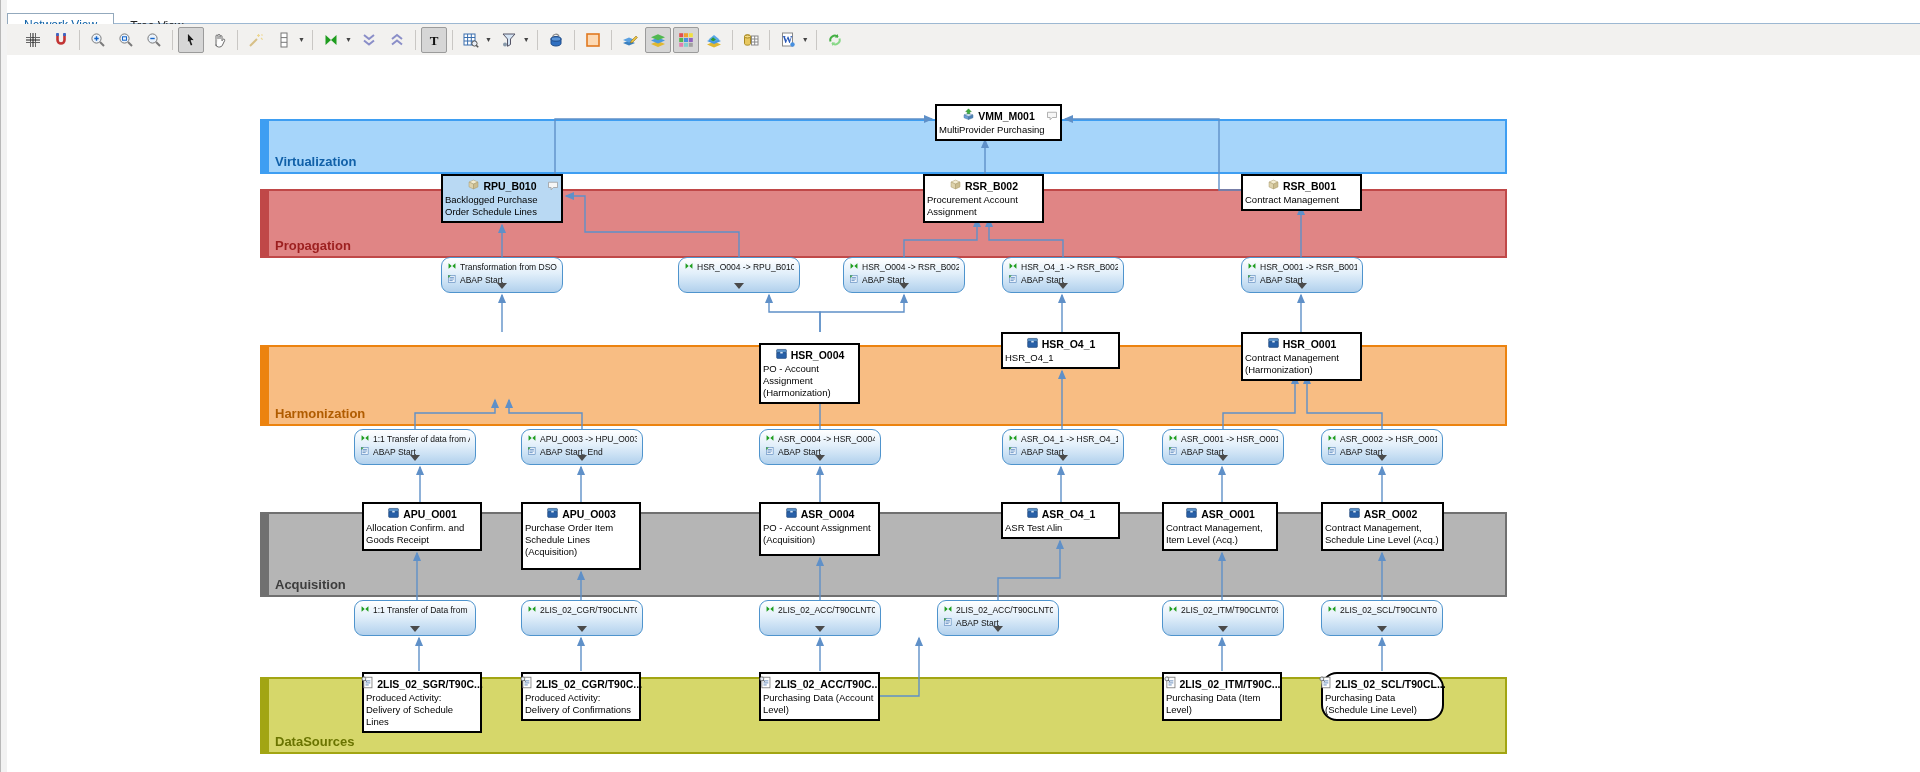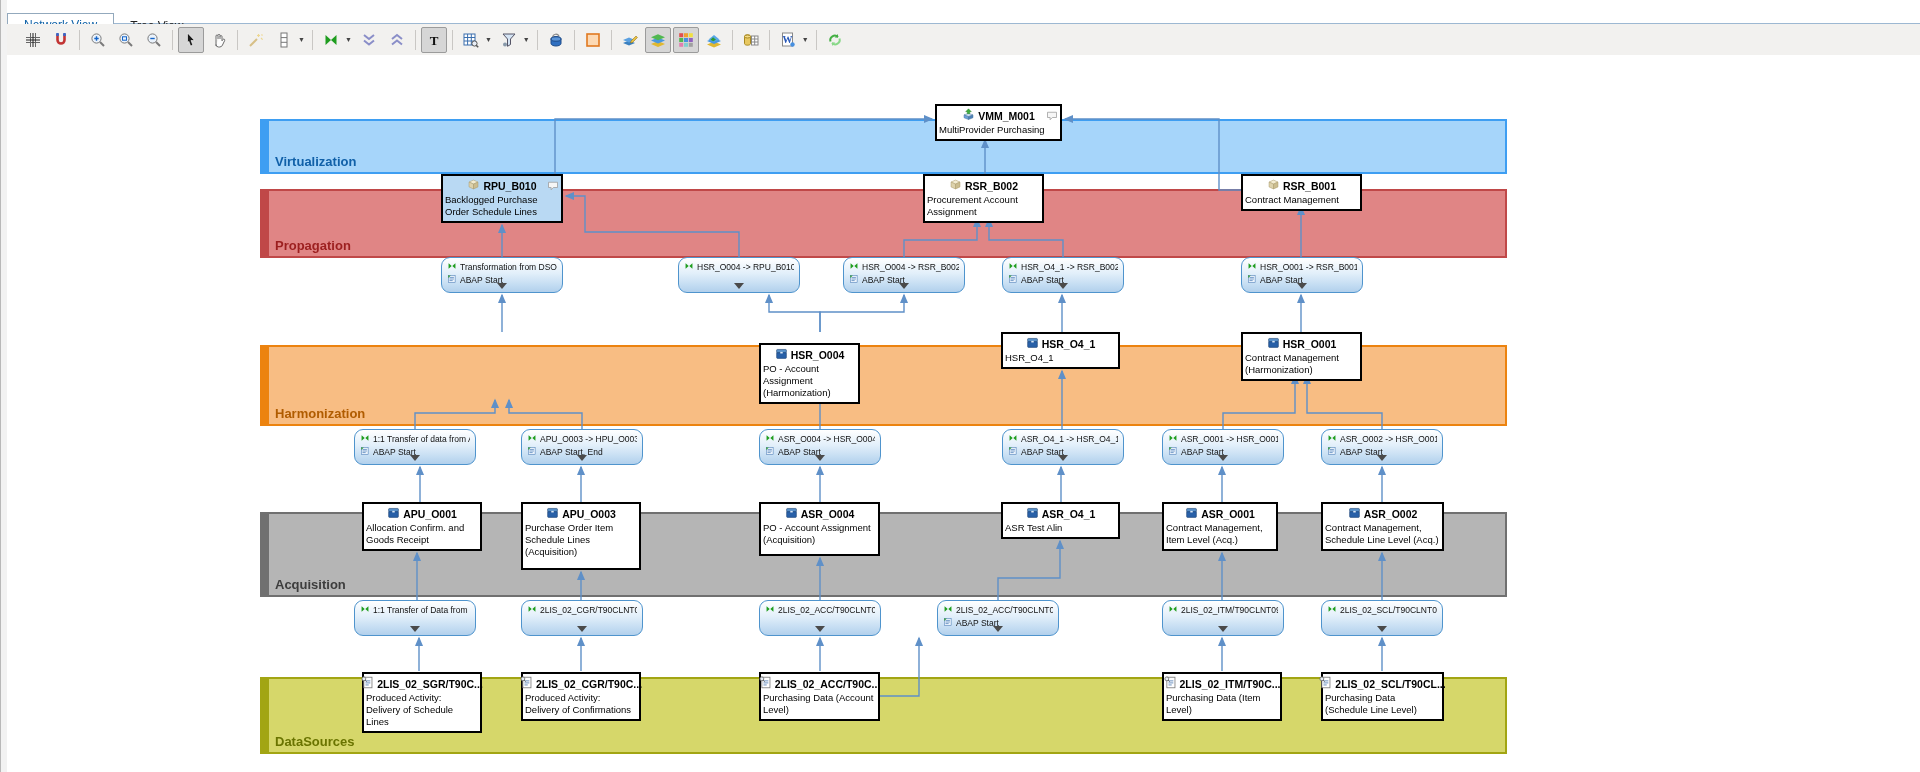--- a/index.html
+++ b/index.html
@@ -477,21 +477,21 @@
           <span><svg width="13" height="13" viewBox="0 0 16 16" xmlns="http://www.w3.org/2000/svg">
               <rect x="3.5" y="1.5" width="10" height="13" fill="#fff" stroke="#777"></rect>
               <path d="M5.5 6h6M5.5 8.5h6M5.5 11h4" stroke="#4a78b0"></path>
               <circle cx="3.5" cy="3.5" r="2.4" fill="#e8eef6" stroke="#666"></circle>
               <path d="M5 5l2 2" stroke="#666" stroke-width="1.2"></path>
             </svg></span>
           <span>2LIS_02_ITM/T90C...</span>
         </div>
         <div class="desc">Purchasing Data (Item Level)</div>
       </div>
-      <div class="box" style="left: 1314px; top: 617px; width: 123px; min-height: 47px;">
+      <div class="box" style="left: 1314px; top: 617px; width: 123px; min-height: 47px; border-radius: 16px;">
         <div class="trow">
           <span><svg width="13" height="13" viewBox="0 0 16 16" xmlns="http://www.w3.org/2000/svg">
               <rect x="3.5" y="1.5" width="10" height="13" fill="#fff" stroke="#777"></rect>
               <path d="M5.5 6h6M5.5 8.5h6M5.5 11h4" stroke="#4a78b0"></path>
               <circle cx="3.5" cy="3.5" r="2.4" fill="#e8eef6" stroke="#666"></circle>
               <path d="M5 5l2 2" stroke="#666" stroke-width="1.2"></path>
             </svg></span>
           <span>2LIS_02_SCL/T90CL...</span>
         </div>
         <div class="desc">Purchasing Data (Schedule Line Level)</div>

